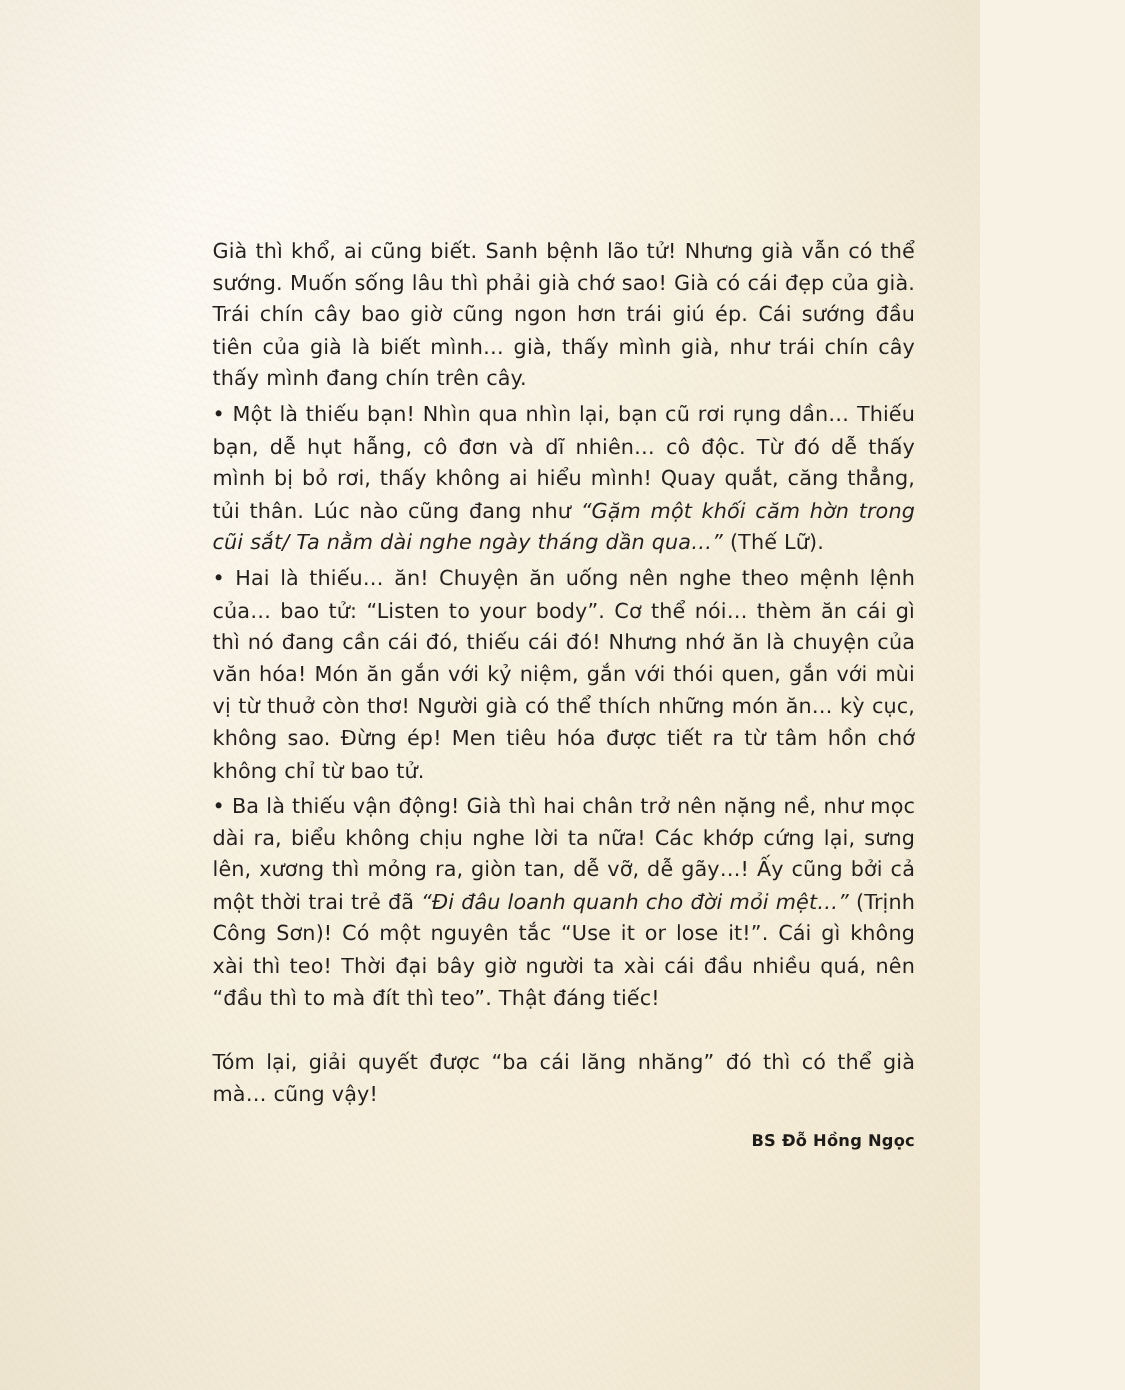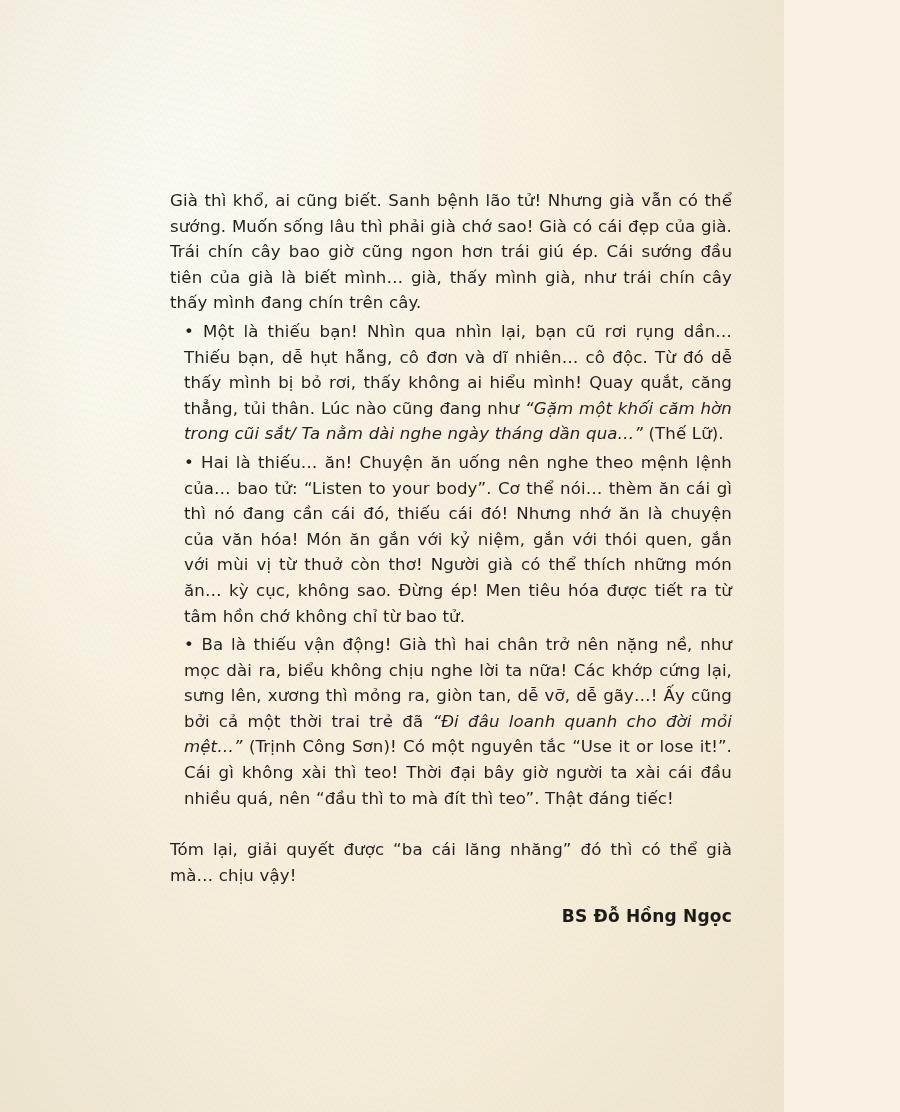--- a/index.html
+++ b/index.html
@@ -51,32 +51,31 @@
     margin: 0 0 3px 0;
     font-size: 16.6px;
     line-height: 25.6px;
     text-align: justify;
     text-justify: inter-word;
     letter-spacing: 0.1px;
     word-spacing: 0.2px;
   }
   .para.bullet {
     text-indent: 0;
-    margin-left: 14px;
   }
   .gap-top {
     margin-top: 26px;
   }
   .italic {
     font-style: italic;
   }
   .signature {
     margin-top: 18px;
     text-align: right;
-    font-size: 17px;
+    font-size: 13px;
     font-weight: bold;
     letter-spacing: 0.2px;
     color: #1d1a17;
   }
 </style>
 </head>
 <body>
 
 <div class="page">
   <div class="grain"></div>
@@ -87,18 +86,18 @@
     <p class="para">Già thì khổ, ai cũng biết. Sanh bệnh lão tử! Nhưng già vẫn có thể sướng. Muốn sống lâu thì phải già chớ sao! Già có cái đẹp của già. Trái chín cây bao giờ cũng ngon hơn trái giú ép. Cái sướng đầu tiên của già là biết mình… già, thấy mình già, như trái chín cây thấy mình đang chín trên cây.</p>
 
 
 
     <p class="para bullet"><span>• Một là thiếu bạn! Nhìn qua nhìn lại, bạn cũ rơi rụng dần… Thiếu bạn, dễ hụt hẫng, cô đơn và dĩ nhiên… cô độc. Từ đó dễ thấy mình bị bỏ rơi, thấy không ai hiểu mình! Quay quắt, căng thẳng, tủi thân. Lúc nào cũng đang như </span><span class="italic">“Gặm một khối căm hờn trong cũi sắt/ Ta nằm dài nghe ngày tháng dần qua…”</span><span> (Thế Lữ).</span></p>
 
     <p class="para bullet">• Hai là thiếu… ăn! Chuyện ăn uống nên nghe theo mệnh lệnh của… bao tử: “Listen to your body”. Cơ thể nói… thèm ăn cái gì thì nó đang cần cái đó, thiếu cái đó! Nhưng nhớ ăn là chuyện của văn hóa! Món ăn gắn với kỷ niệm, gắn với thói quen, gắn với mùi vị từ thuở còn thơ! Người già có thể thích những món ăn… kỳ cục, không sao. Đừng ép! Men tiêu hóa được tiết ra từ tâm hồn chớ không chỉ từ bao tử.</p>
 
     <p class="para bullet"><span>• Ba là thiếu vận động! Già thì hai chân trở nên nặng nề, như mọc dài ra, biểu không chịu nghe lời ta nữa! Các khớp cứng lại, sưng lên, xương thì mỏng ra, giòn tan, dễ vỡ, dễ gãy…! Ấy cũng bởi cả một thời trai trẻ đã </span><span class="italic">“Đi đâu loanh quanh cho đời mỏi mệt…”</span><span> (Trịnh Công Sơn)! Có một nguyên tắc “Use it or lose it!”. Cái gì không xài thì teo! Thời đại bây giờ người ta xài cái đầu nhiều quá, nên “đầu thì to mà đít thì teo”. Thật đáng tiếc!</span></p>
 
-    <p class="para gap-top">Tóm lại, giải quyết được “ba cái lăng nhăng” đó thì có thể già mà… chịu vậy!</p>
+    <p class="para gap-top">Tóm lại, giải quyết được “ba cái lăng nhăng” đó thì có thể già mà… cũng vậy!</p>
 
     <div class="signature">BS Đỗ Hồng Ngọc</div>
 
   </div>
 </div>
 
 </body></html>

